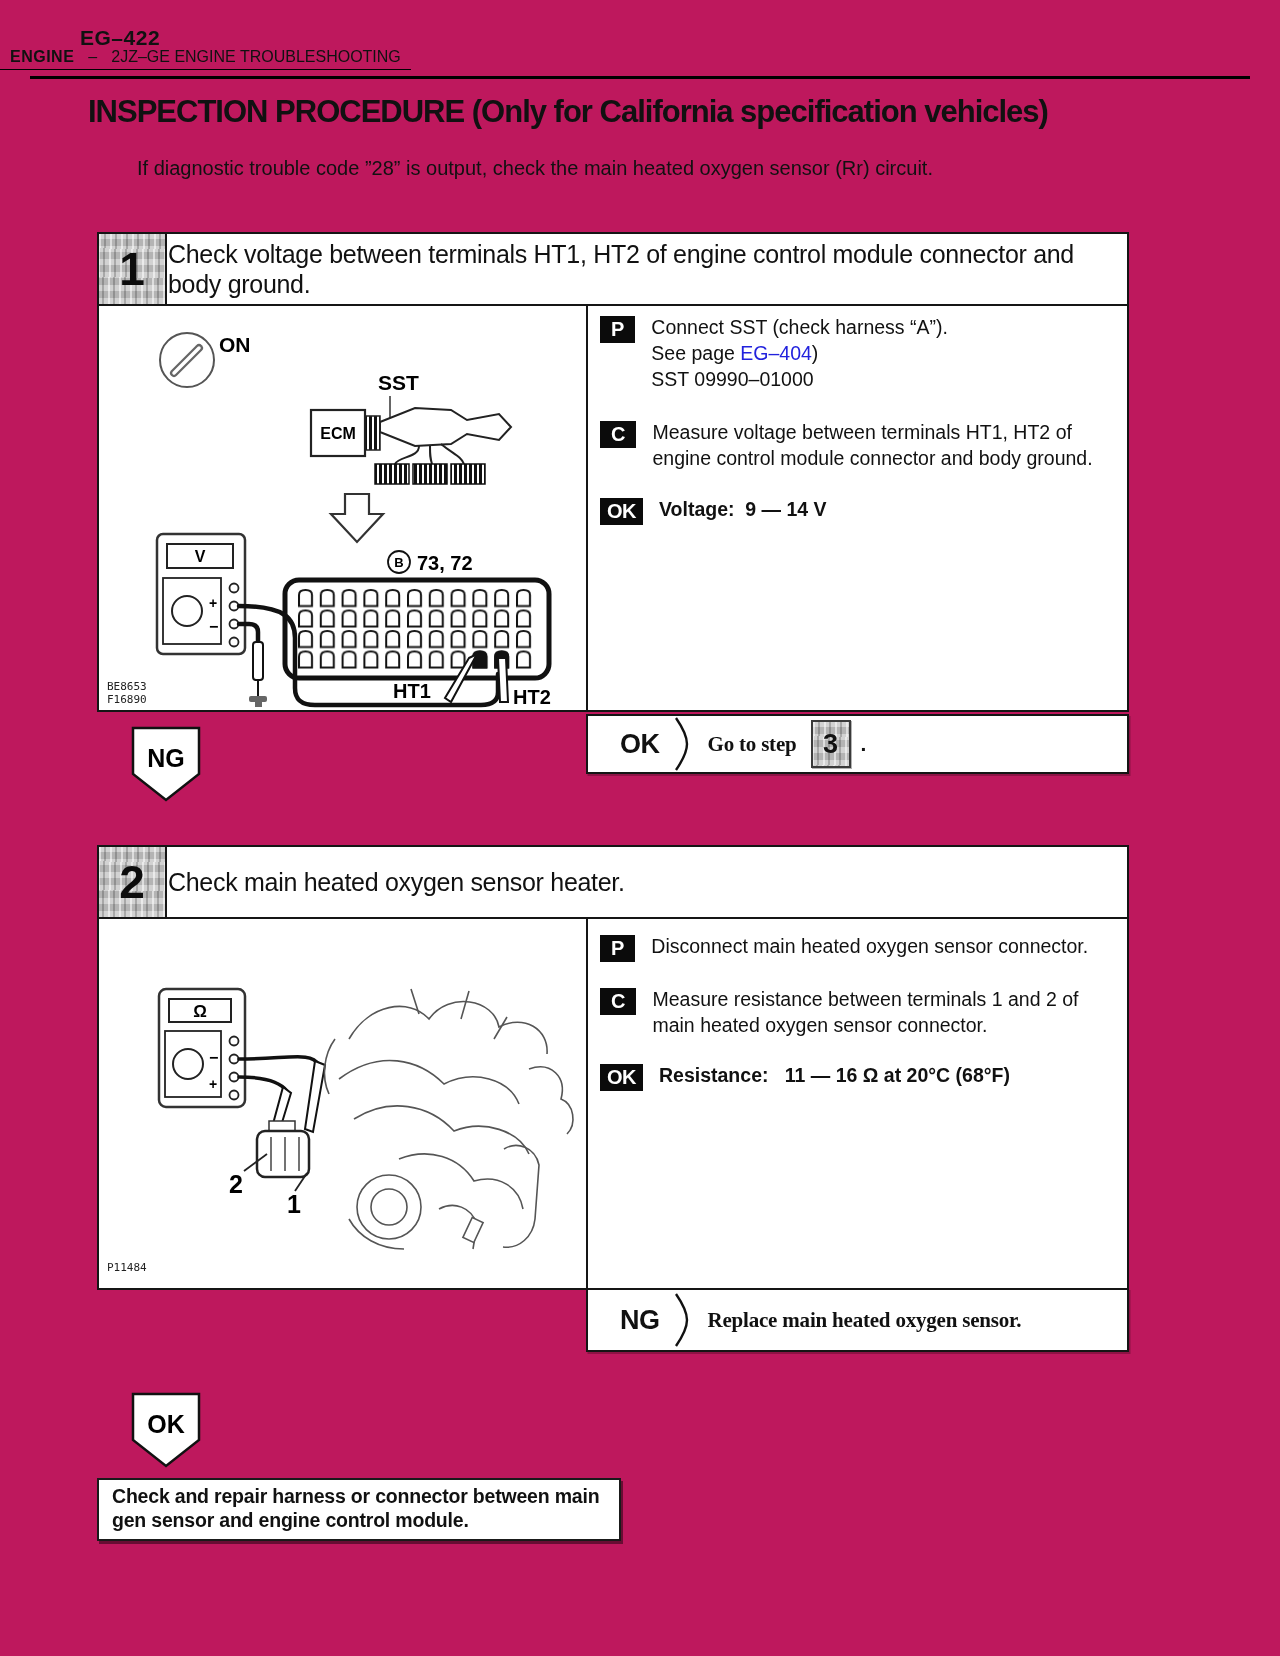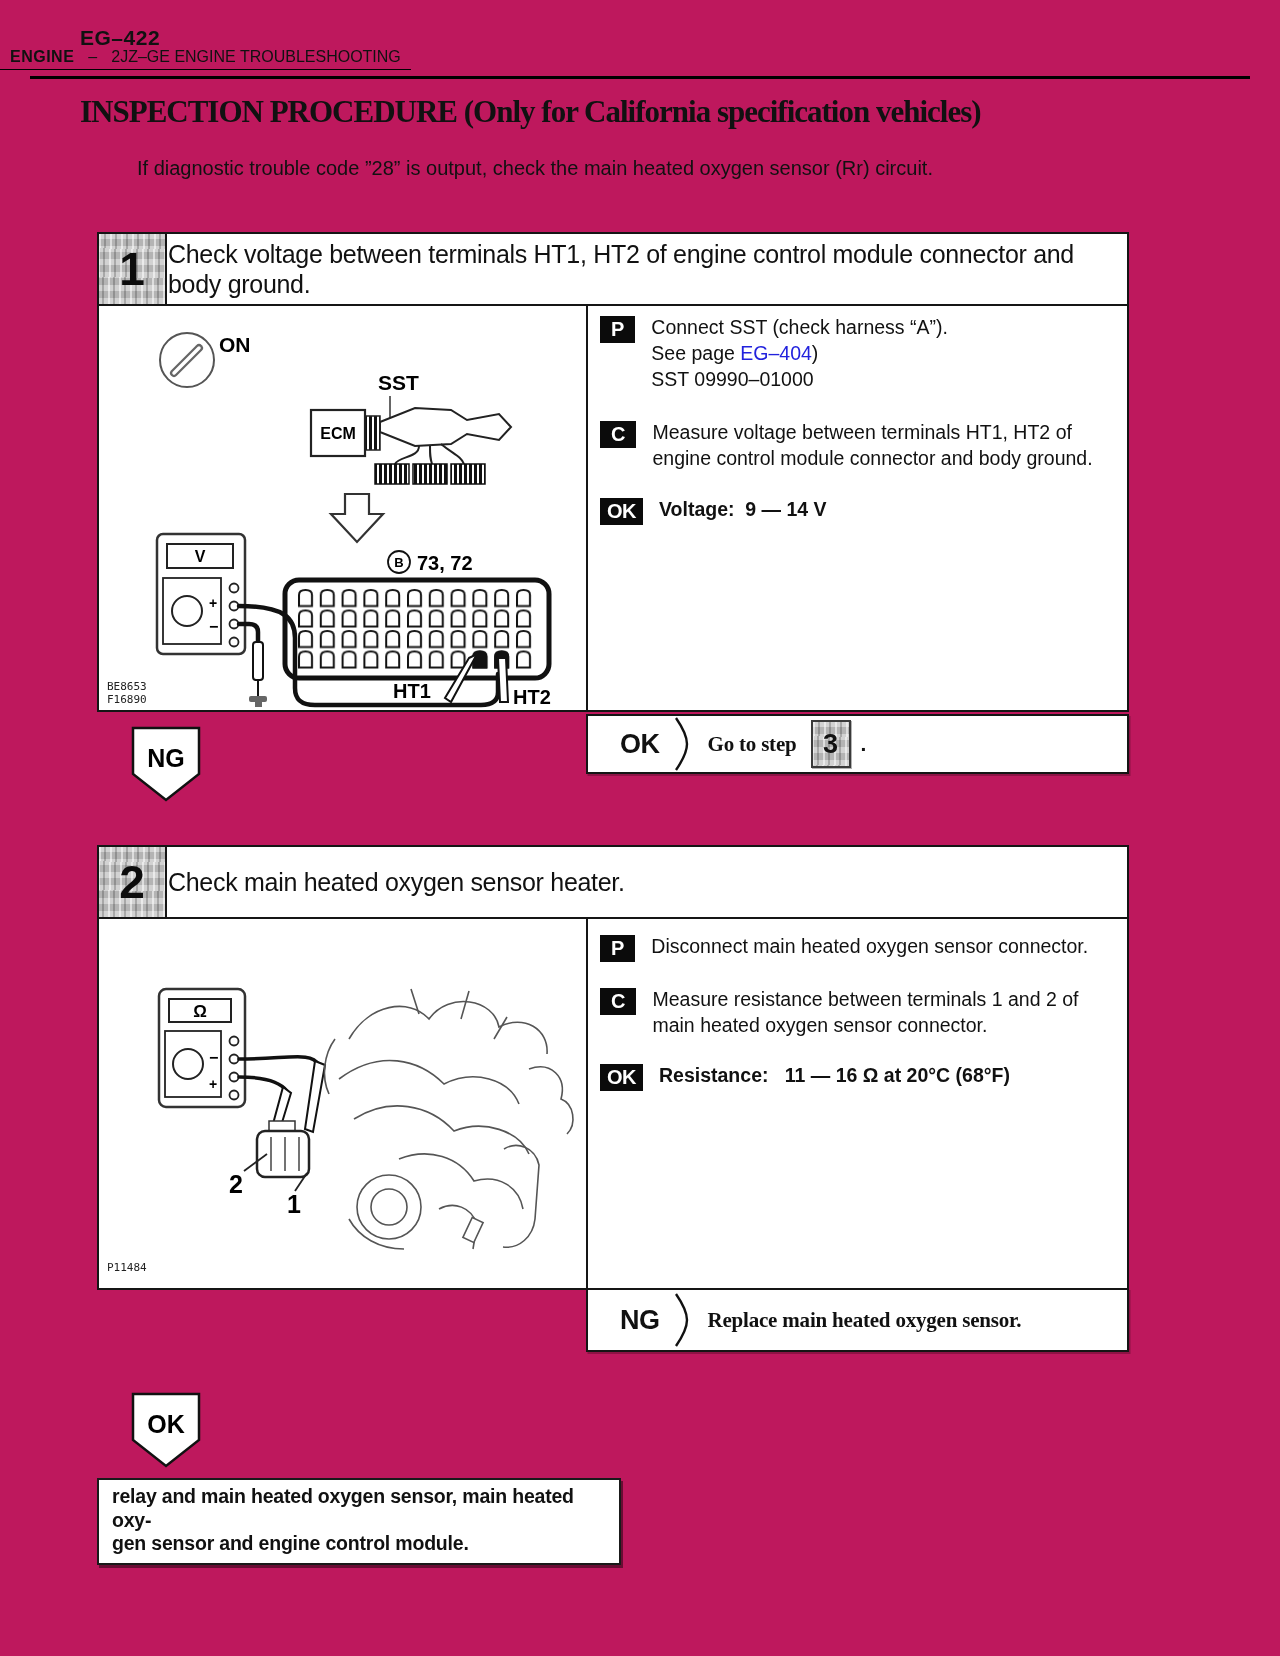--- a/index.html
+++ b/index.html
@@ -6,21 +6,21 @@
   .page{
     position:relative;width:1280px;height:1656px;background:#be185d;
     font-family:"Liberation Sans",sans-serif;color:#111;overflow:hidden;
   }
   .page-number{position:absolute;left:80px;top:26px;font-size:21px;font-weight:700;letter-spacing:.5px;}
   .header-center{position:absolute;left:0;top:48px;width:100%;text-align:left;font-size:16px;}
   .header-center .inner{display:inline-block;border-bottom:1.5px solid #000;padding:0 10px 3px;}
   .header-sec{font-weight:700;letter-spacing:.5px;}
   .header-sep{margin:0 14px;}
   .full-rule{position:absolute;left:30px;right:30px;top:76px;border-top:3px solid #000;}
-  .main-title{position:absolute;left:80px;top:94px;font-size:31px;font-weight:700;letter-spacing:-1px;white-space:nowrap;font-family:Liberation Serif, serif;}
+  .main-title{position:absolute;left:88px;top:94px;font-size:31px;font-weight:700;letter-spacing:-1px;white-space:nowrap;}
   .hint{position:absolute;left:80px;top:154px;font-size:20px;line-height:28px;}
   .hint .l2{margin-left:57px;}
   .hint-label{margin-right:6px;}
 
   .step-box{position:absolute;left:97px;width:1032px;border:2.5px solid #151515;background:#fff;box-sizing:border-box;}
   .step1{top:232px;height:480px;}
   .step2{top:845px;height:445px;}
   .step-header{display:flex;height:70px;border-bottom:2.5px solid #151515;}
   .textured{
     background-color:#c3c3c3;
@@ -299,17 +299,17 @@
   </div>
 
   <div class="pent pent-ok">
     <svg width="70" height="78" viewBox="0 0 70 78">
       <path d="M2,2 H68 V48 L35,74 L2,48 Z" fill="#fff" stroke="#111" stroke-width="2.5"></path>
       <text x="35" y="41" font-size="25" font-weight="bold" text-anchor="middle">OK</text>
     </svg>
   </div>
 
   <div class="note-box">
-    <div>relay and main heated oxygen sensor, main heated oxy-</div>
+    <div>Check and repair harness or connector between main</div>
     <div>gen sensor and engine control module.</div>
   </div>
 
 </div>
 
 </body></html>

